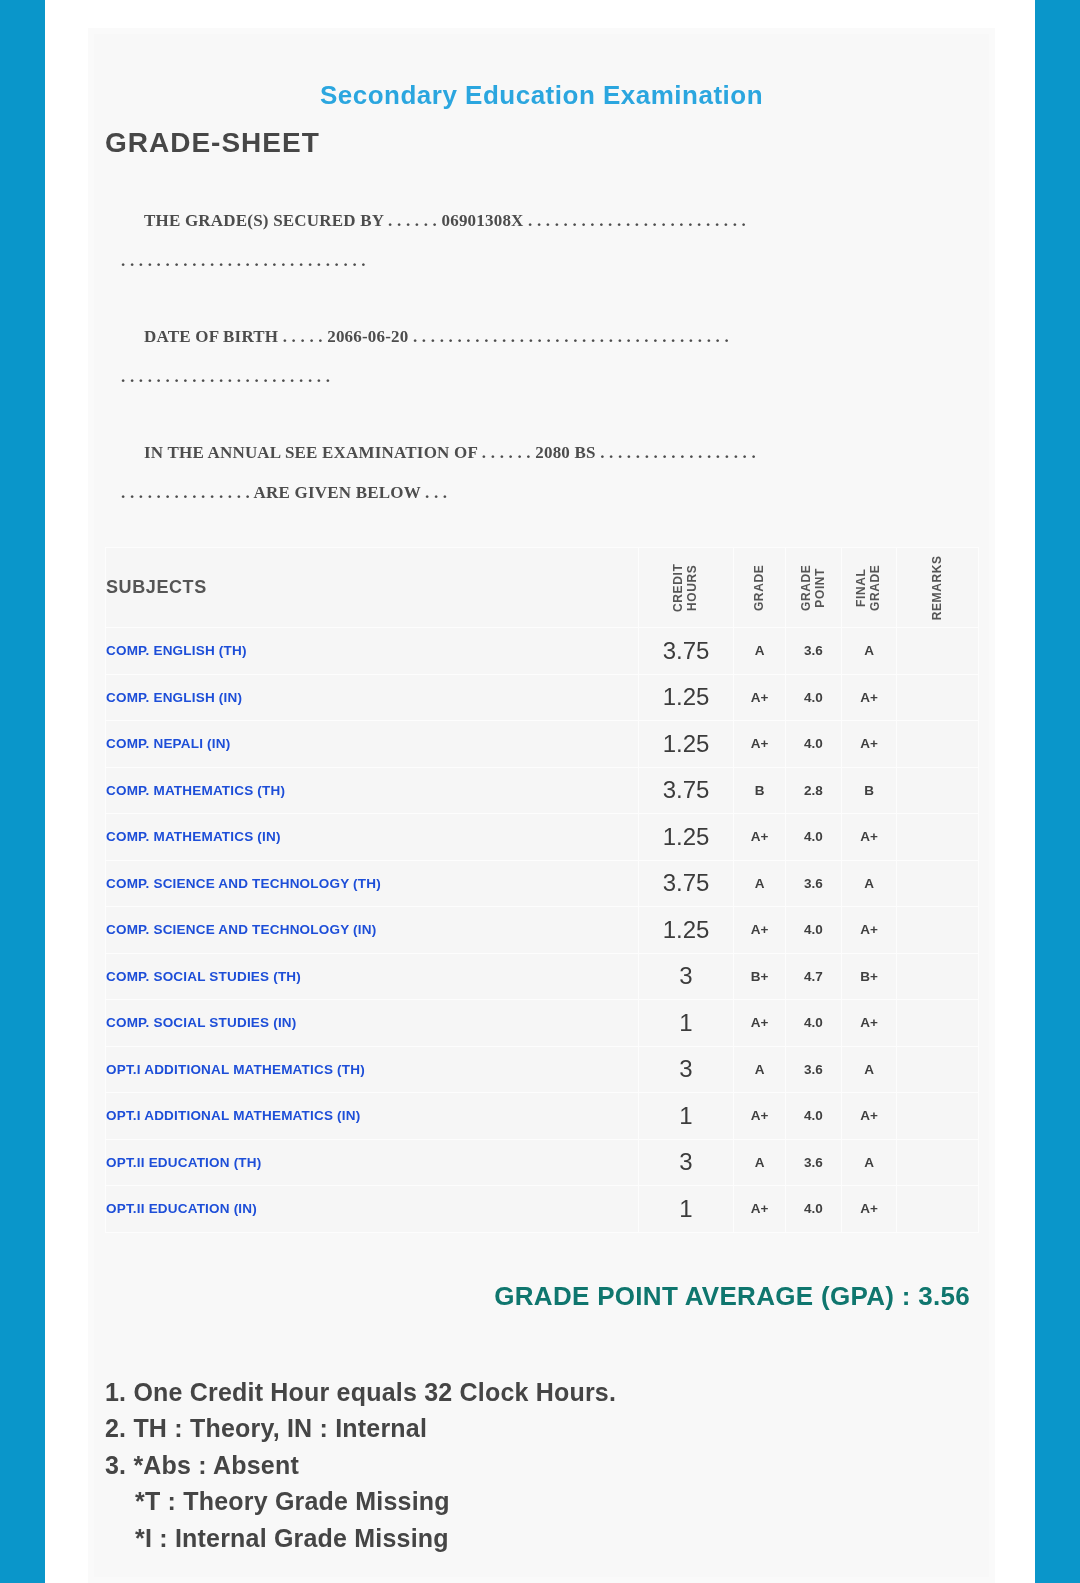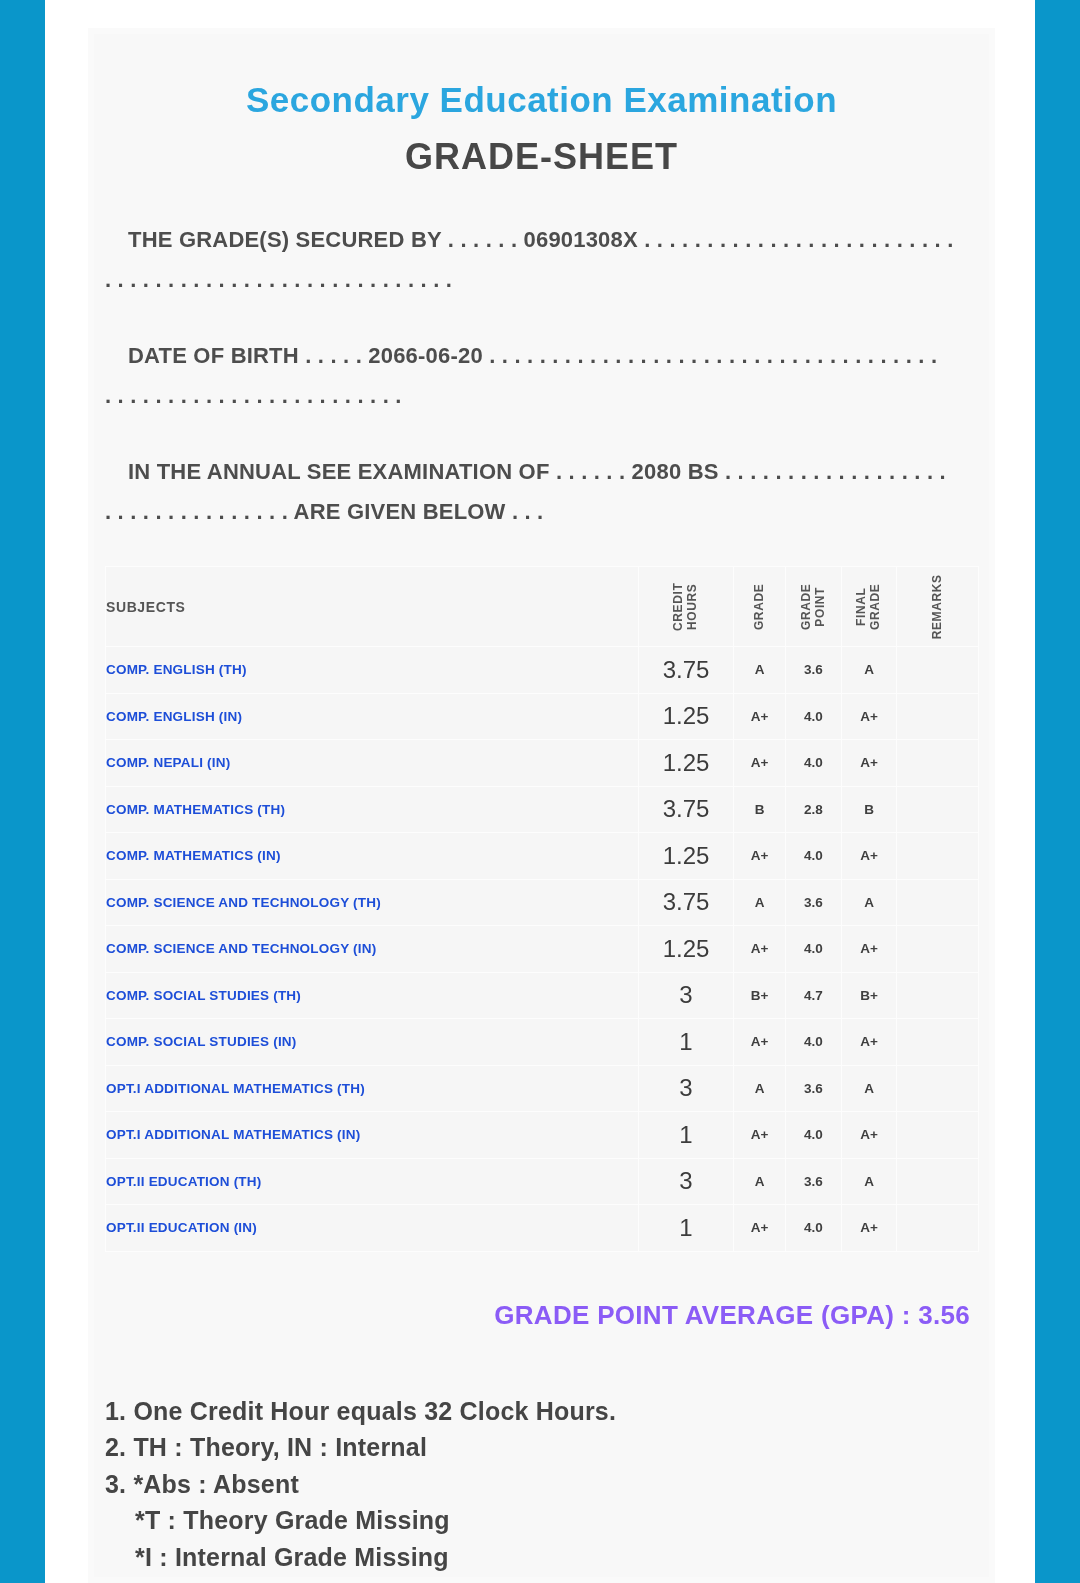--- a/index.html
+++ b/index.html
@@ -10,29 +10,29 @@
   .side-bar{position:absolute;top:0;width:45px;height:1583px;background:#0a96ca;}
   .side-bar.left{left:0;}
   .side-bar.right{right:0;}
   .card{
     position:absolute;left:88px;top:28px;width:907px;height:1555px;
     background:#f8f8f8;box-sizing:border-box;padding:0 17px;
     box-shadow:inset 0 0 0 6px #fafafa;
   }
   .doc-title{
     margin:52px 0 0 0;text-align:center;color:#2ba6df;
-    font-size:35px;font-weight:700;letter-spacing:0.5px;
+    font-size:26px;font-weight:700;letter-spacing:0.5px;
   }
   .doc-subtitle{
-    margin:16px 0 0 0;text-align:center;color:#474747;
-    font-size:36px;font-weight:700;letter-spacing:1px;
+    margin:16px 0 0 0;color:#474747;
+    font-size:28px;font-weight:700;letter-spacing:1px;
   }
   .intro-para{
-    margin:0;color:#4d4d4d;font-size:22px;font-weight:600;
-    line-height:40px;letter-spacing:0.2px;white-space:nowrap;overflow:hidden;
+    margin:16px;color:#4d4d4d;font-size:17px;font-weight:600;
+    line-height:40px;letter-spacing:0.2px;white-space:nowrap;overflow:hidden;font-family:Liberation Serif, serif;
   }
   .intro-para .l1{display:block;padding-left:23px;}
   .intro-para .l2{display:block;}
   #p1{margin-top:42px;}
   #p2{margin-top:36px;}
   #p3{margin-top:36px;}
   table.grades{
     margin-top:34px;width:873px;border-collapse:collapse;background:#f6f6f6;
     table-layout:fixed;
   }
@@ -40,41 +40,41 @@
     border:1px solid #fdfdfd;box-sizing:border-box;padding:0;
   }
   col.c-subj{width:533px;}
   col.c-credit{width:95px;}
   col.c-grade{width:52px;}
   col.c-point{width:56px;}
   col.c-final{width:55px;}
   col.c-remarks{width:82px;}
   tr.head-row{height:80px;}
   th.h-subjects{
-    text-align:left;padding-left:18px;font-size:14px;font-weight:600;
+    text-align:left;padding-left:18px;font-size:18px;font-weight:600;
     color:#555;letter-spacing:0.6px;
   }
   th.h-vert{vertical-align:middle;}
   .vert{
     transform:rotate(-90deg);white-space:pre-line;line-height:1.15;
     font-size:12px;font-weight:600;color:#555;letter-spacing:0.6px;
     display:block;width:100%;text-align:center;
   }
   tr.data-row{height:46.5px;}
   td.c-subject{
     text-align:left;padding-left:18px;font-size:13.5px;font-weight:600;
     color:#1d4ed8;letter-spacing:0.2px;white-space:nowrap;
   }
   td.c-credit{
     text-align:center;font-size:24px;font-weight:500;color:#3c3c3c;
     font-family:"Liberation Sans", sans-serif;
   }
   td.c-small{text-align:center;font-size:13.5px;font-weight:600;color:#3f3f3f;}
   .gpa-line{
-    margin:48px 8px 0 0;text-align:right;color:#8b5cf6;
+    margin:48px 8px 0 0;text-align:right;color:#0f766e;
     font-size:26px;font-weight:700;letter-spacing:0.3px;
   }
   .notes{
     margin:62px 0 0 0;color:#454545;font-size:25px;font-weight:600;
     line-height:36.5px;letter-spacing:0.2px;
   }
   .notes .note{white-space:nowrap;}
   .notes .indent{padding-left:30px;}
 </style>
 </head>

